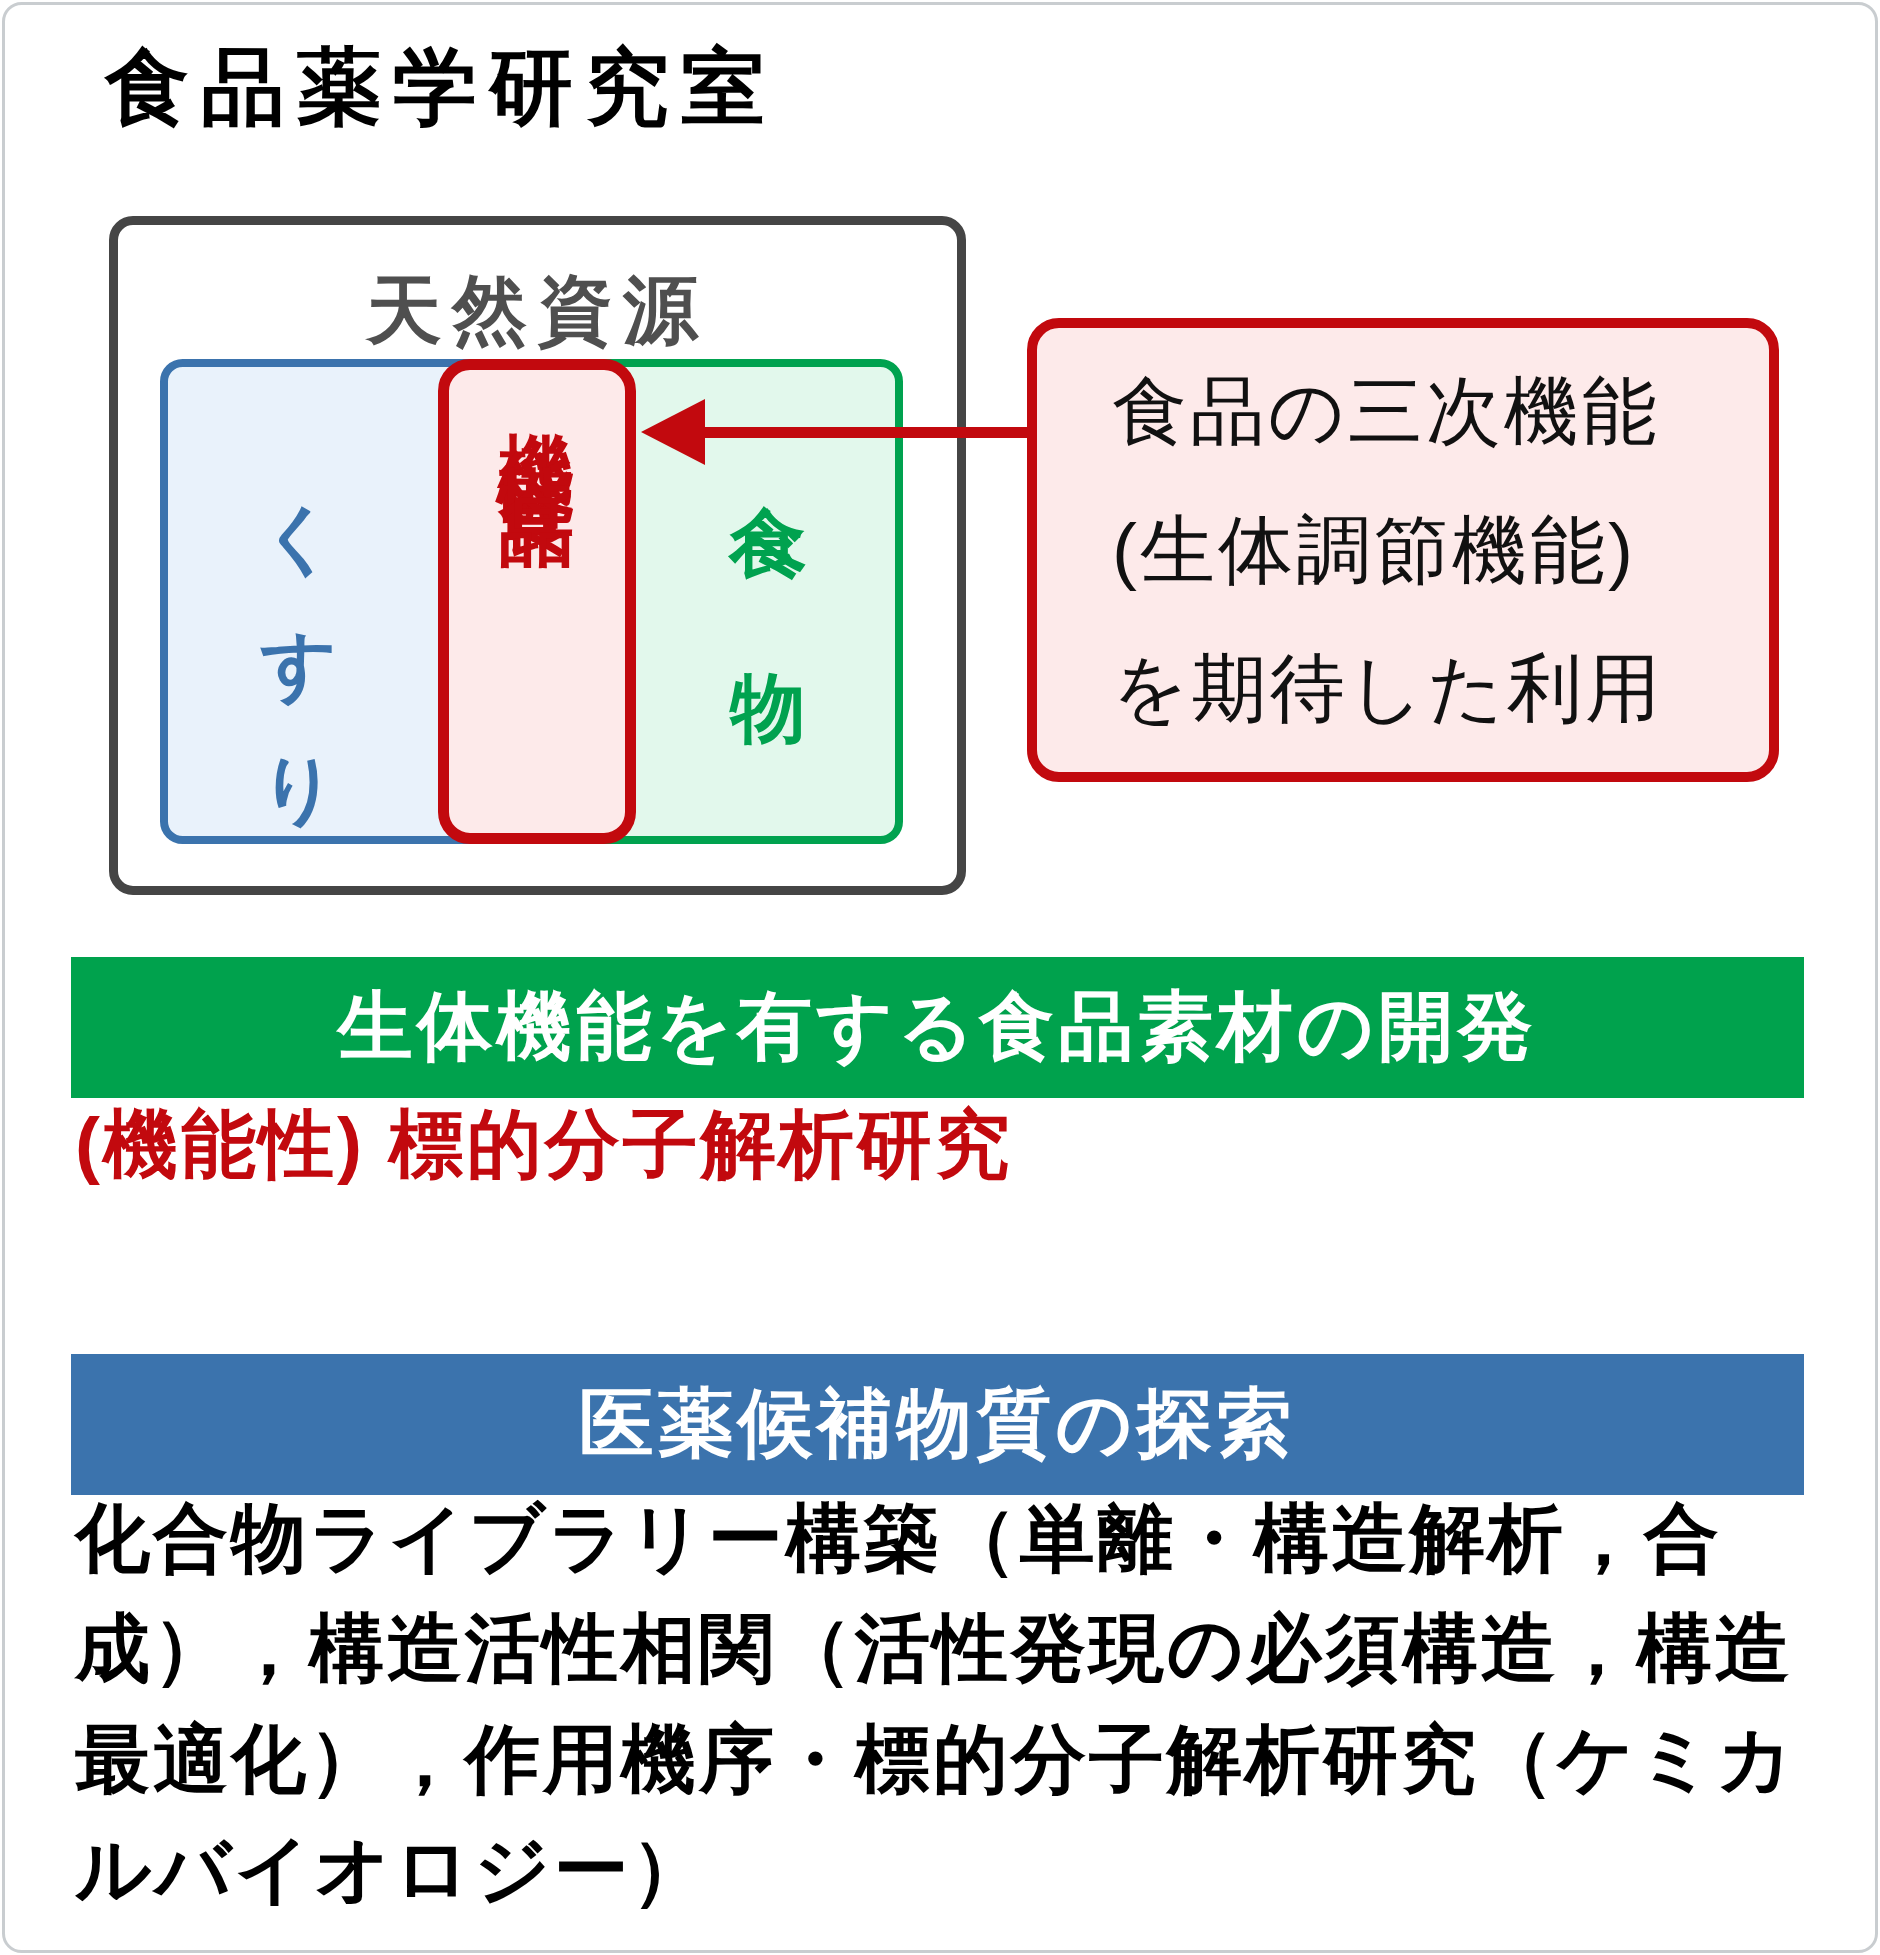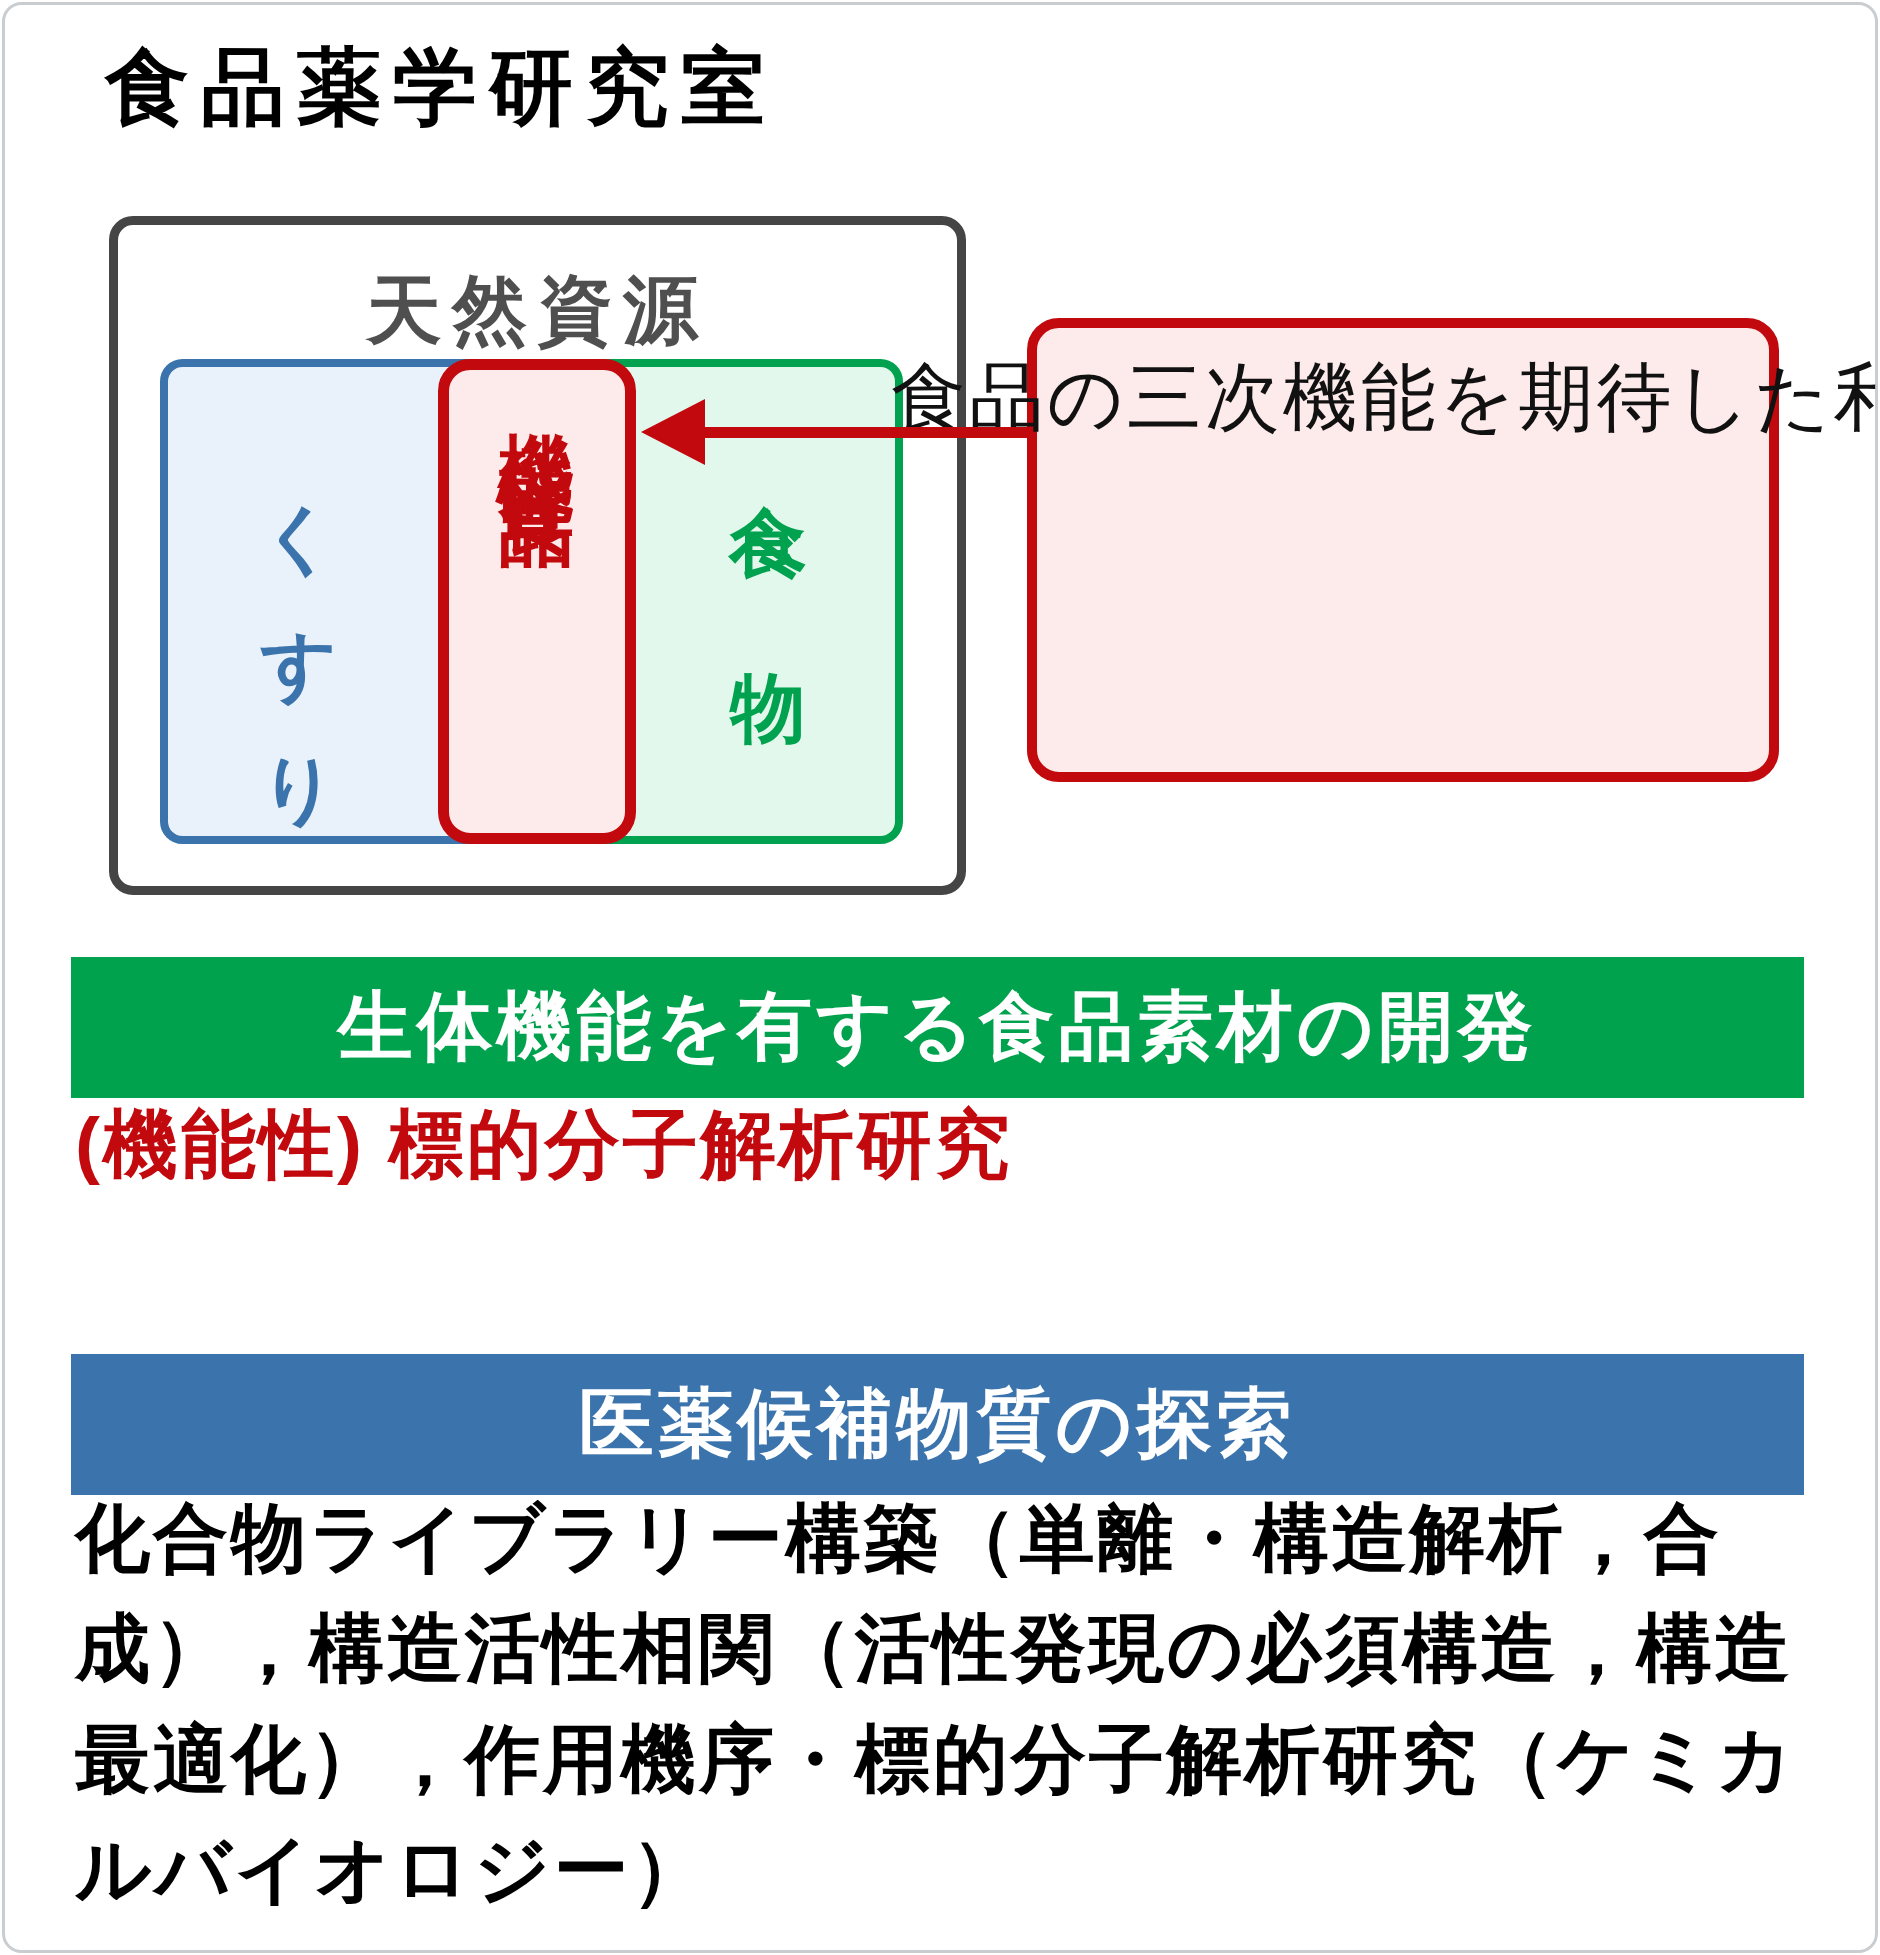--- a/index.html
+++ b/index.html
@@ -28,21 +28,21 @@
   .vtext-drug{left:262px;top:450px;font-size:75px;font-weight:600;color:#3b73ad;letter-spacing:41px;}
   .vtext-food{left:731px;top:445px;font-size:75px;font-weight:600;color:#00a24f;letter-spacing:41px;}
   .vtext-ff{left:499px;top:372px;font-size:75px;font-weight:700;color:#c2090e;letter-spacing:16.5px;}
   
   .arrow-line{position:absolute;left:696px;top:427px;width:335px;height:10.5px;background:#c2090e;z-index:5;}
   .arrow-head{position:absolute;left:641px;top:399px;width:0;height:0;z-index:5;
               border-top:33px solid transparent;border-bottom:33px solid transparent;
               border-right:64px solid #c2090e;}
   .annotation{position:absolute;left:1027px;top:318px;width:752px;height:464px;
               background:#fdeaea;border:10.5px solid #c2090e;border-radius:32px;
-              box-sizing:border-box;z-index:4;display:flex;flex-direction:row;
+              box-sizing:border-box;z-index:4;display:flex;flex-direction:column;
               justify-content:center;padding-left:75px;}
   .annotation .ann-line{font-size:75px;font-weight:500;color:#111;line-height:1.85;
                         letter-spacing:3px;white-space:nowrap;}
   
   .banner{position:absolute;left:71px;width:1733px;height:141px;display:flex;
           align-items:center;justify-content:center;}
   .banner-green{top:957px;background:#00a24d;}
   .banner-blue{top:1354px;background:#3b73ad;}
   .banner-text{font-size:75px;font-weight:700;color:#ffffff;letter-spacing:4.5px;white-space:nowrap;}
   .para1{position:absolute;left:75px;top:1084px;width:1752px;}
@@ -70,20 +70,21 @@
 
 <div class="vtext vtext-drug">くすり</div>
 <div class="vtext vtext-ff">機能性食品</div>
 <div class="vtext vtext-food">食べ物</div>
 
 <div class="arrow-line"></div>
 <div class="arrow-head"></div>
 
 <div class="annotation">
   <div class="ann-line">食品の三次機能</div>
+  <div class="ann-line">(生体調節機能)</div>
   <div class="ann-line">を期待した利用</div>
 </div>
 
 <div class="banner banner-green">
   <div class="banner-text">生体機能を有する食品素材の開発</div>
 </div>
 <div class="para1">
   <div class="line line-red">(機能性) 標的分子解析研究</div>
 </div>
 

